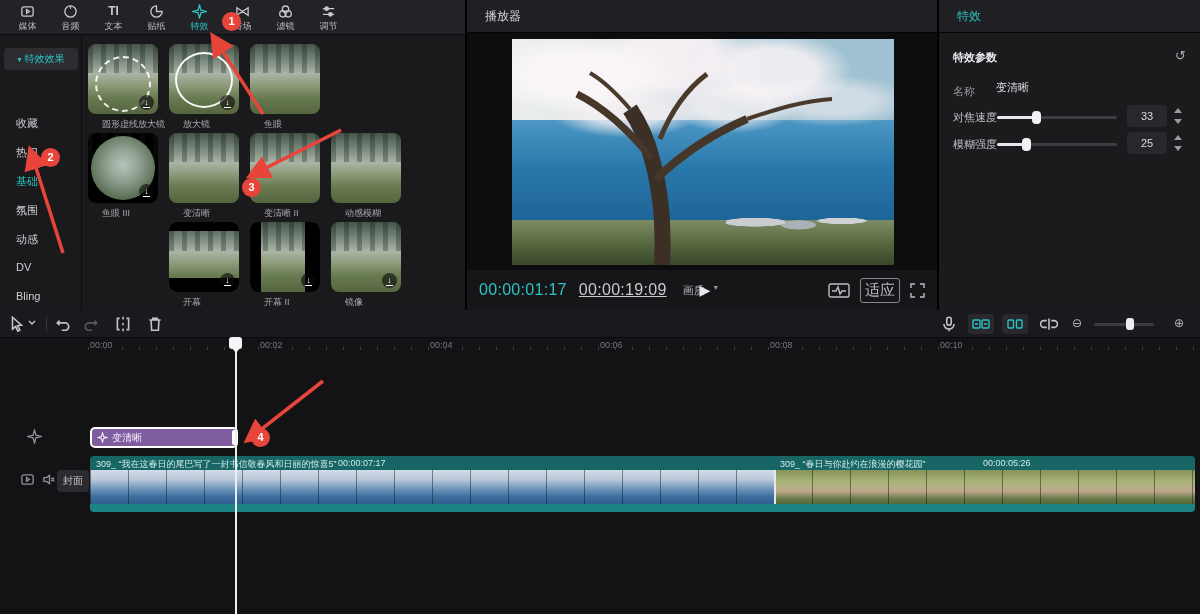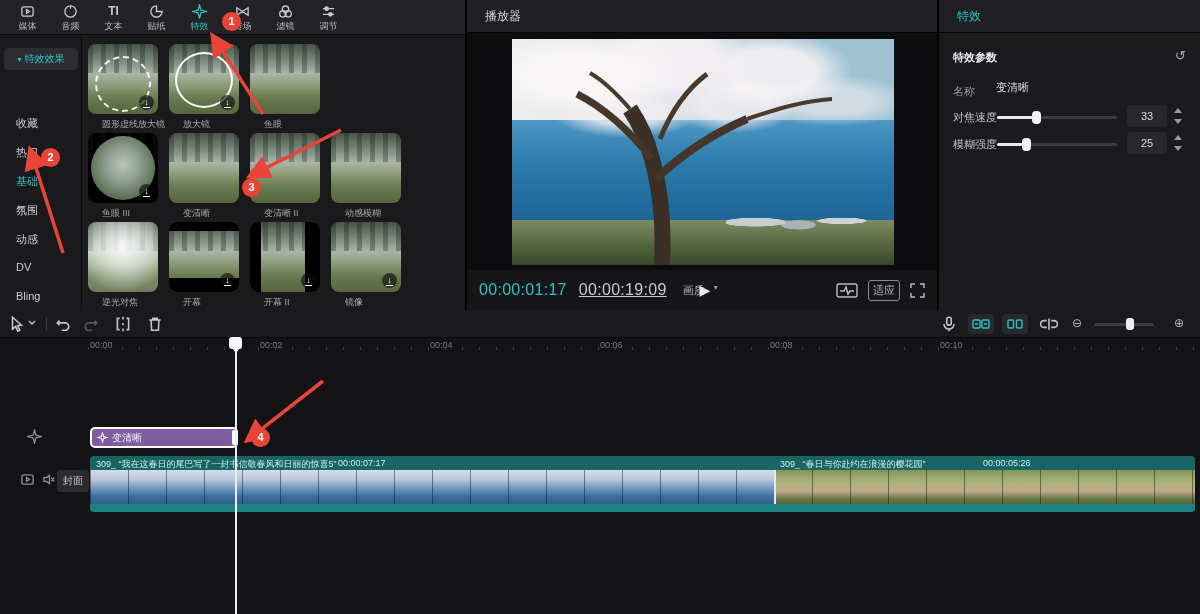--- a/index.html
+++ b/index.html
@@ -69,21 +69,21 @@
   .vf-trunk { position:absolute; left:0; top:0; width:100%; height:100%; }
   .player-controls { position:absolute; left:0; bottom:0; right:0; height:40px; background:#161619; display:flex; align-items:center; }
   .tc { font-size:16px; letter-spacing:.3px; }
   .tc-current { color:#2ac3c3; margin-left:12px; }
   .tc-total { color:#c9c9cd; margin-left:12px;text-decoration:underline; }
   .quality-btn { margin-left:16px; font-size:11px; color:#b9b9bd; display:flex; align-items:flex-start; gap:9px; cursor:pointer; }
   .quality-btn .caret { font-size:8px; color:#9a9a9e; }
   .play-btn { position:absolute; left:228px; top:10px; width:20px; height:20px; color:#e8e8ec; font-size:14px; line-height:20px; text-align:center; cursor:pointer; }
   .pc-right { position:absolute; right:12px; top:0; height:40px; display:flex; align-items:center; gap:10px; }
   .pc-right svg { stroke:#bdbdc1; fill:none; stroke-width:1.4; }
-  .fit-btn { border:1px solid #8a8a8e; border-radius:3px; color:#bdbdc1; font-size:11px; padding:2px 4px; cursor:pointer;text-align:center; }
+  .fit-btn { border:1px solid #8a8a8e; border-radius:3px; color:#bdbdc1; font-size:15px; padding:2px 4px; cursor:pointer;text-align:center; }
 
   
   #panel-inspector { left:939px; top:0; width:261px; height:310px; background:#1b1b1e; }
   .insp-section { position:absolute; left:14px; top:50px; font-size:11px; font-weight:bold; color:#e8e8ec; }
   .reset-icon { position:absolute; right:14px; top:48px; color:#a9a9ad; font-size:13px; cursor:pointer; }
   .insp-name-label { position:absolute; left:14px; top:84px; font-size:11px; color:#98989c; }
   .insp-name-value { position:absolute; left:57px; top:80px; font-size:11px; color:#dcdce0; }
   .param-row { position:absolute; left:0; width:261px; height:22px; }
   .param-label { position:absolute; left:14px; top:4px; font-size:11px; color:#c2c2c6; }
   .slider { position:absolute; left:58px; top:10px; width:120px; height:3px; background:#3c3c41; border-radius:2px; cursor:pointer; }
@@ -254,26 +254,20 @@
       </div>
       <div class="fx-card" style="left:168px; top:98px">
         <div class="fx-thumb"></div>
         <div class="fx-label">变清晰 II</div>
       </div>
       <div class="fx-card" style="left:249px; top:98px">
         <div class="fx-thumb"></div>
         <div class="fx-label">动感模糊</div>
       </div>
 
-      <div class="fx-card" style="left:6px; top:187px">
-        <div class="fx-thumb v-bright">
-            <div class="fx-ovl"></div>
-          </div>
-        <div class="fx-label">逆光对焦</div>
-      </div>
       <div class="fx-card" style="left:87px; top:187px">
         <div class="fx-thumb v-letterbox">
             <div class="fx-ovl"></div>
           <span class="dl-badge"><i>↓</i></span>
           </div>
         <div class="fx-label">开幕</div>
       </div>
       <div class="fx-card" style="left:168px; top:187px">
         <div class="fx-thumb v-pillarbox">
             <div class="fx-ovl"></div>

